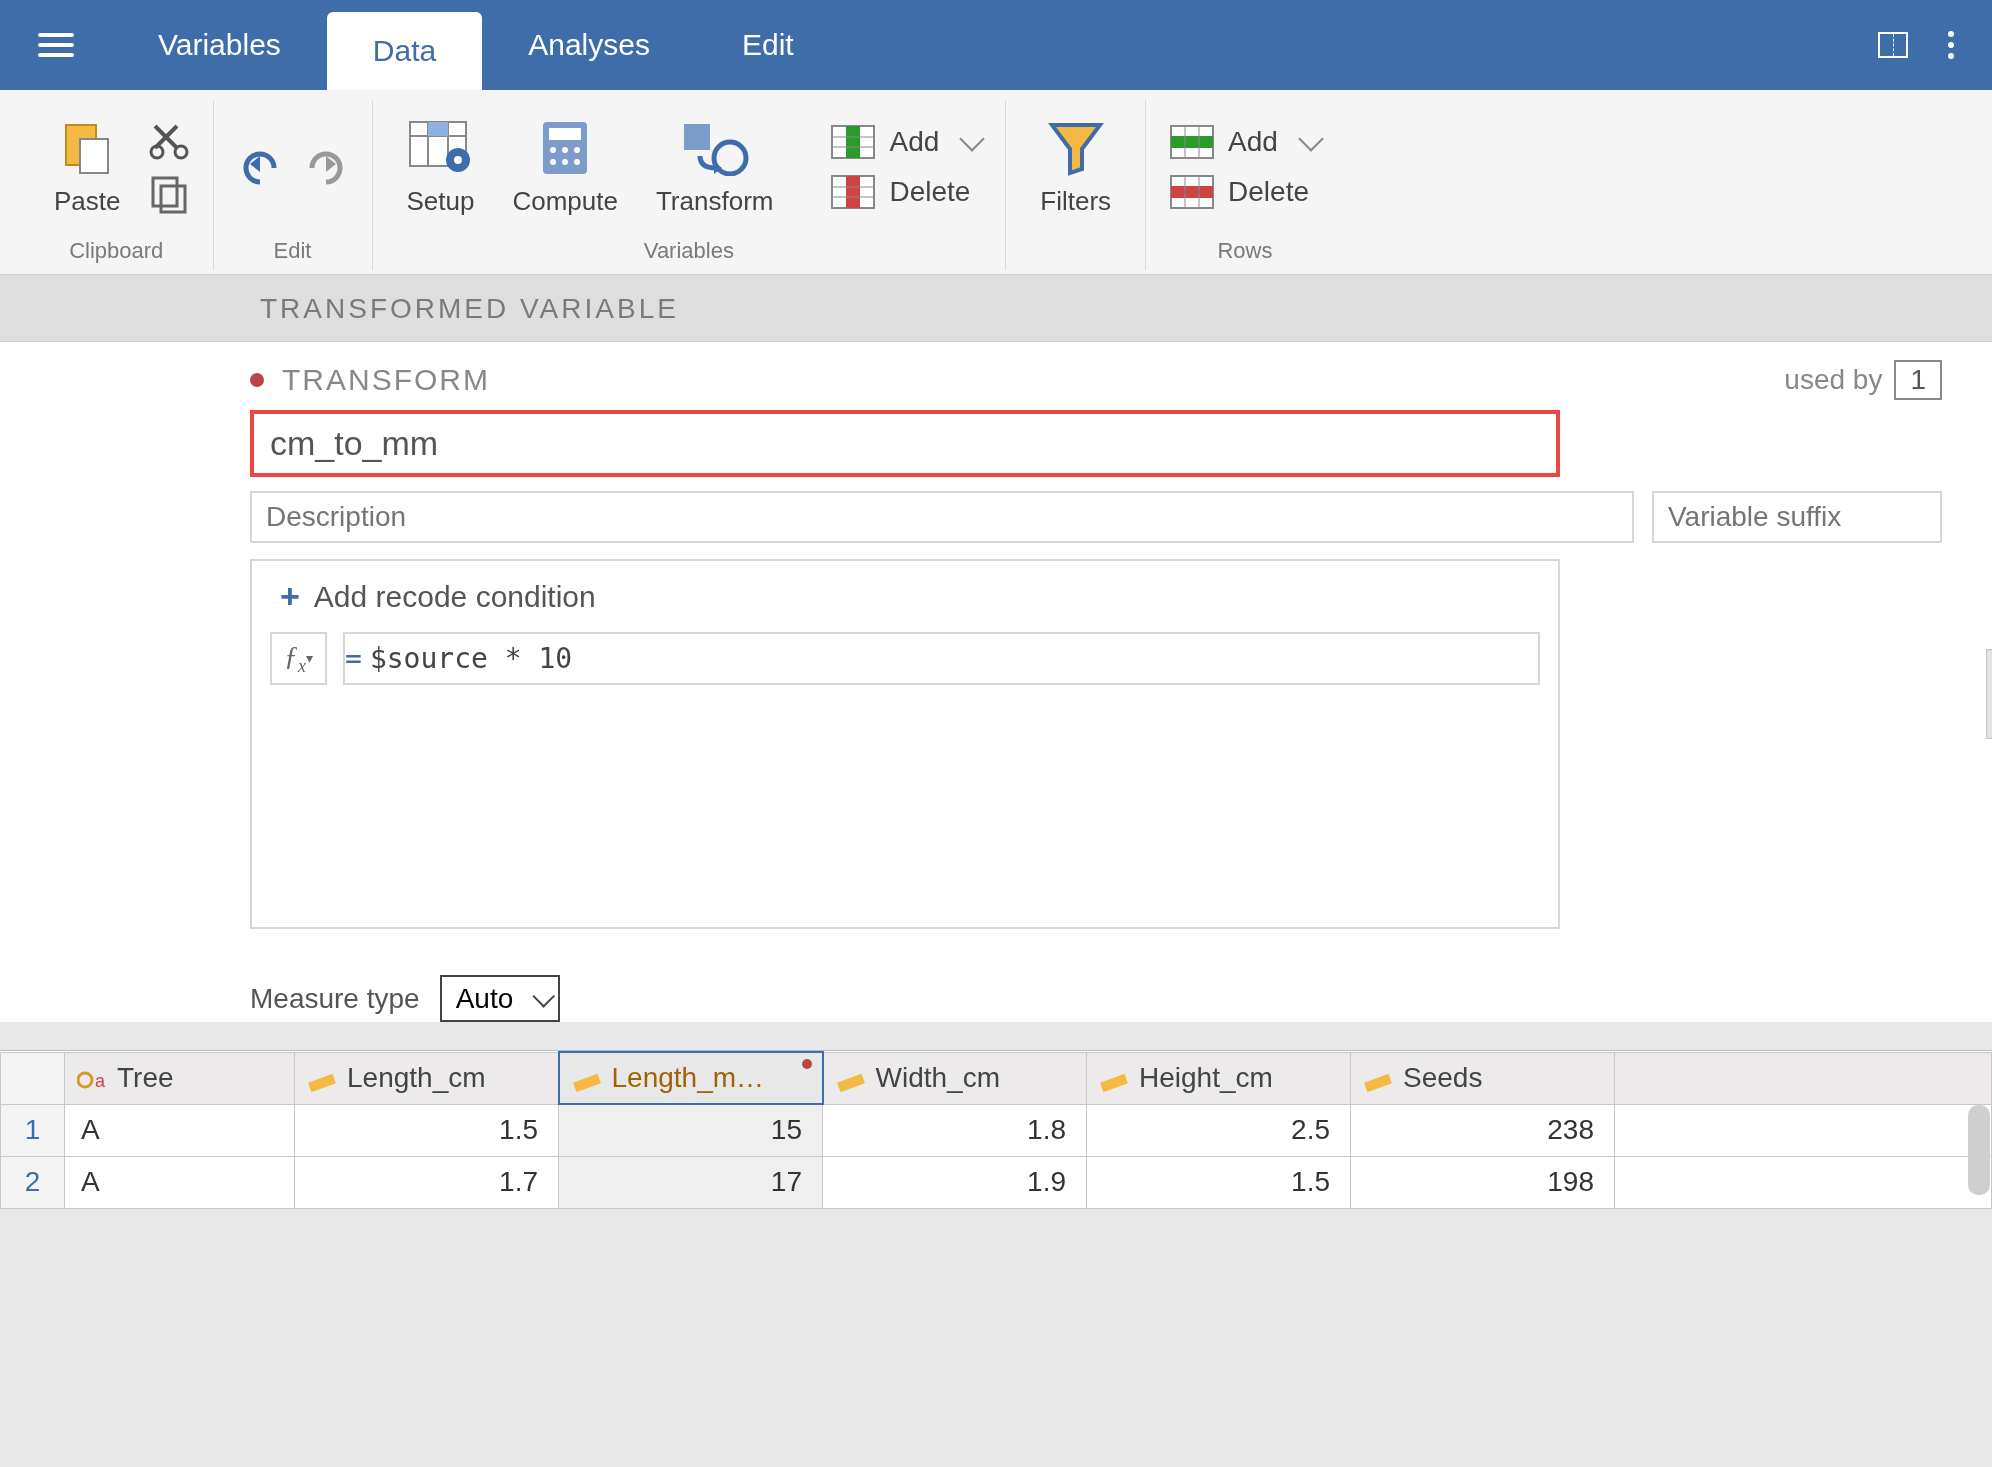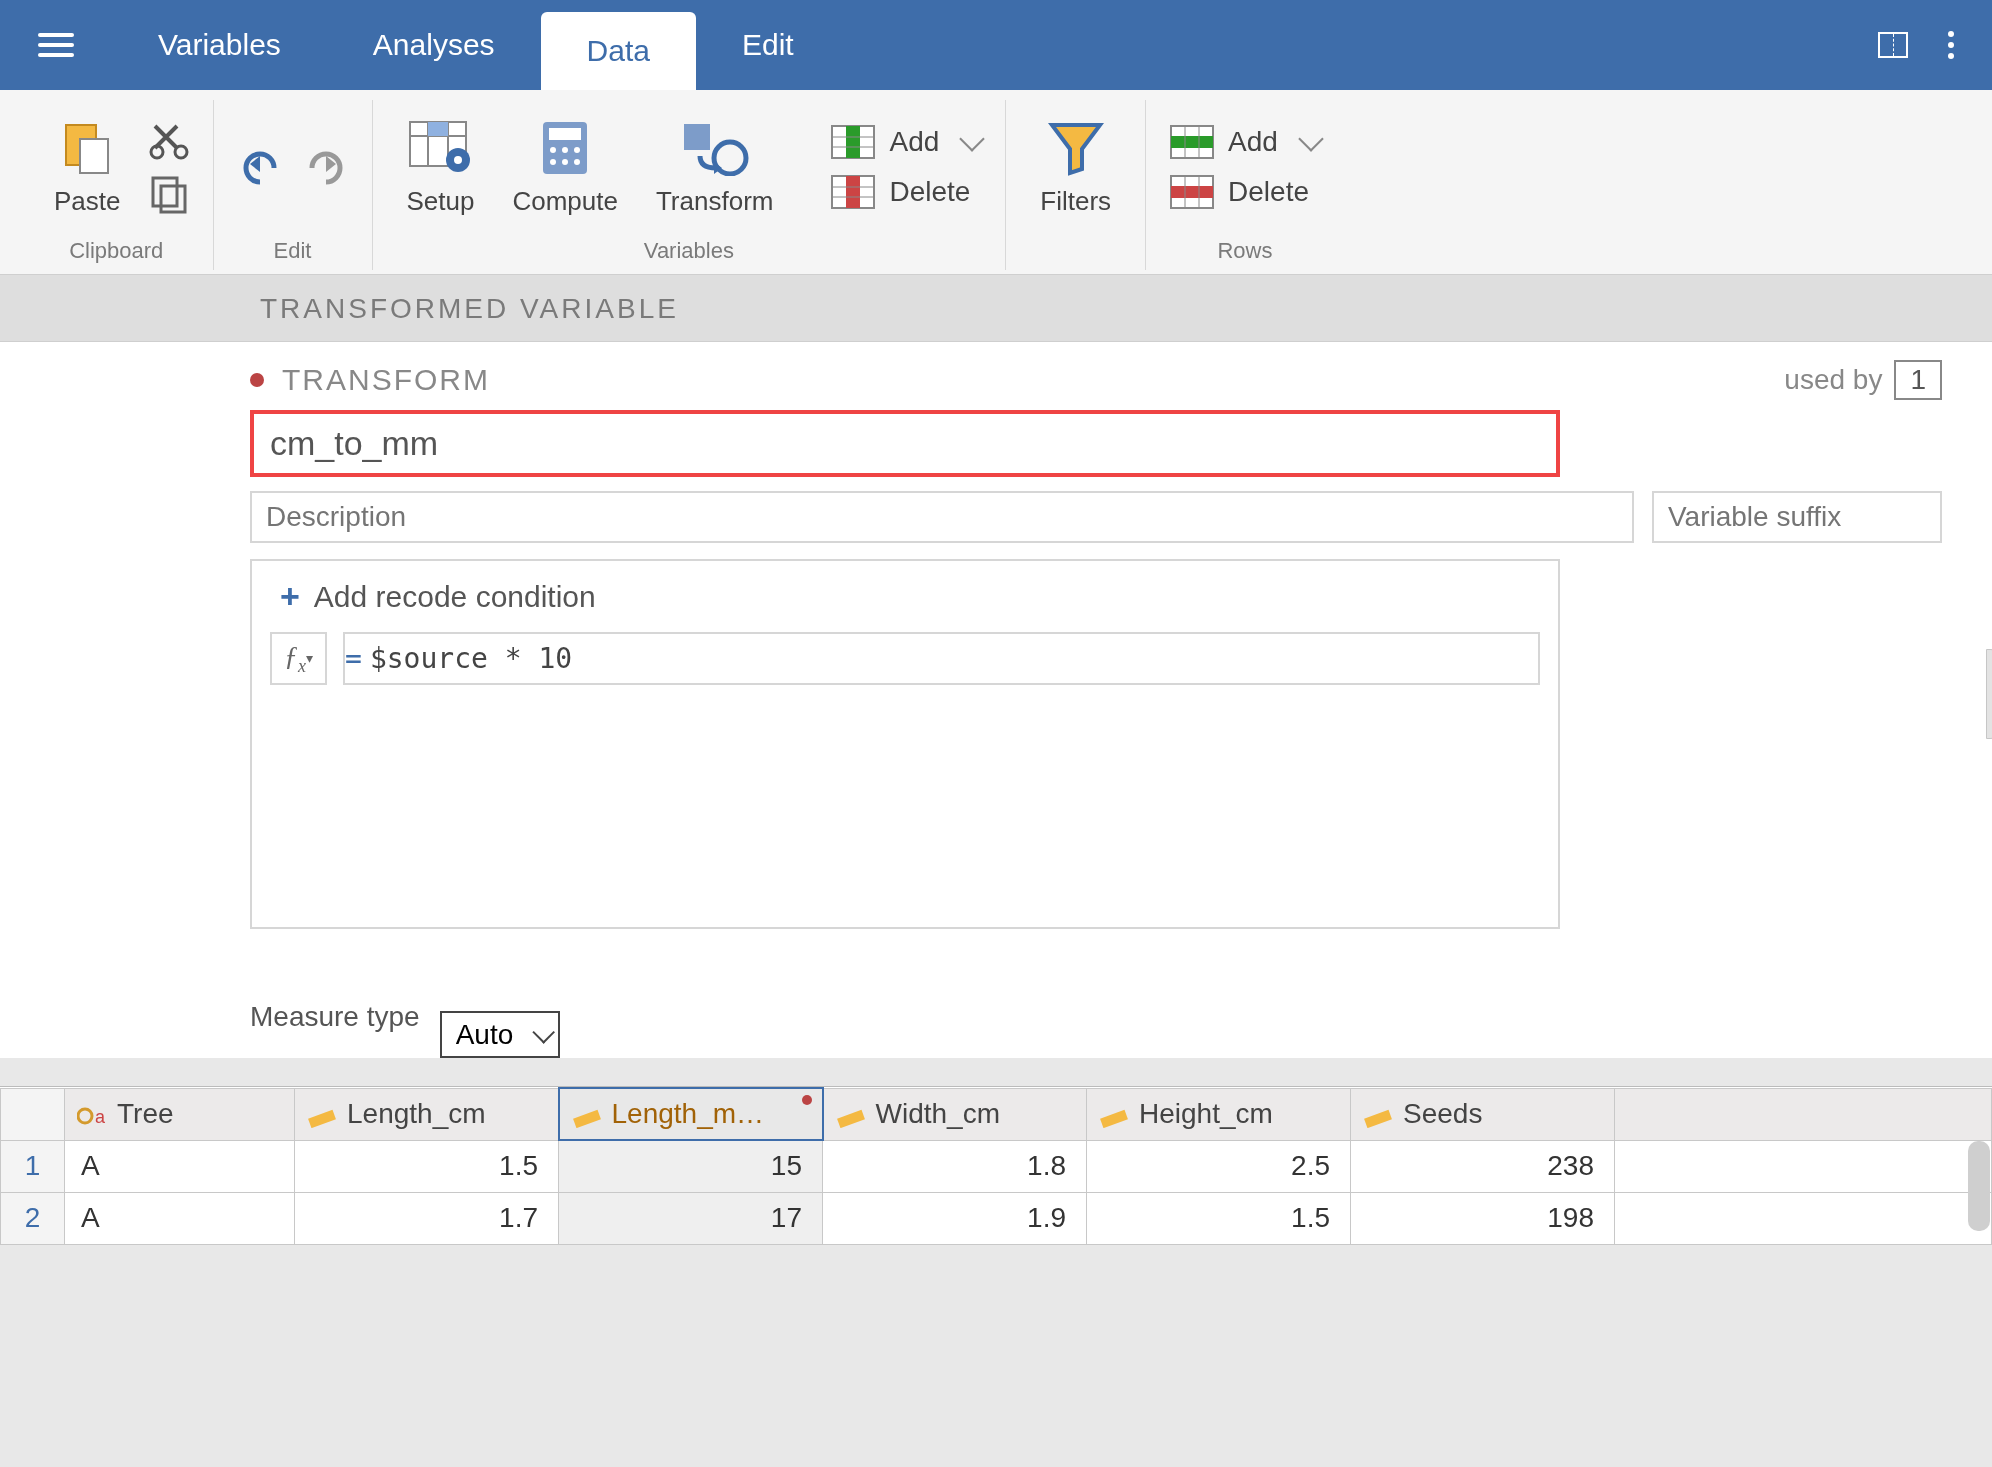--- a/index.html
+++ b/index.html
@@ -243,21 +243,21 @@
   background: #fff;
 }
 .measure-select {
   border: 2px solid #444;
   font-size: 28px;
   padding: 6px 44px 6px 14px;
   appearance: none;
   background: #fff;
   position: relative;
 }
-.select-wrap { position: relative; display: inline-block; margin-top: 36px; }
+.select-wrap { position: relative; display: inline-block; }
 .select-wrap::after {
   content: "";
   position: absolute; right: 14px; top: 40%;
   width: 14px; height: 14px; border-right: 2px solid #444; border-bottom: 2px solid #444;
   transform: rotate(45deg) translateY(-50%);
   pointer-events: none;
 }
 .panel-tab-handle {
   position: absolute;
   right: -38px;
@@ -315,22 +315,22 @@
 </head>
 <body>
 
 <div class="top-menu">
   <div class="hamburger">
     <span></span>
       <span></span>
       <span></span>
   </div>
   <div class="top-tab">Variables</div>
+  <div class="top-tab active">Data</div>
   <div class="top-tab">Analyses</div>
-  <div class="top-tab active">Data</div>
   <div class="top-tab">Edit</div>
   <div class="top-right">
     <div class="sidepanel-icon"></div>
     <div class="kebab">
         <span></span>
         <span></span>
         <span></span>
       </div>
   </div>
 </div>

